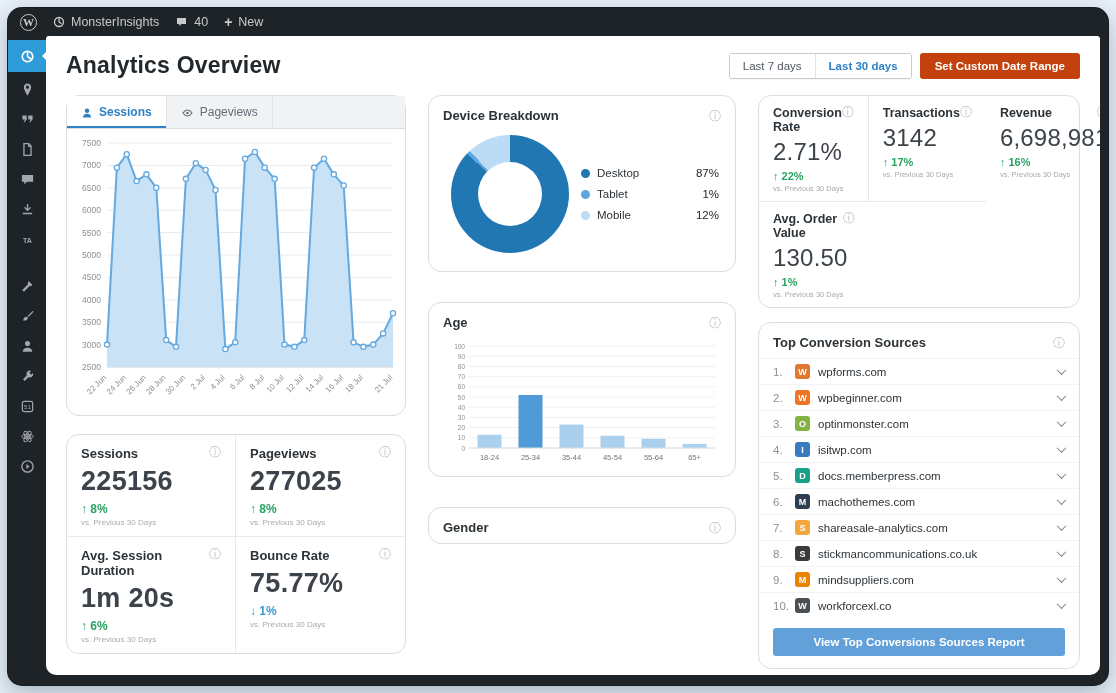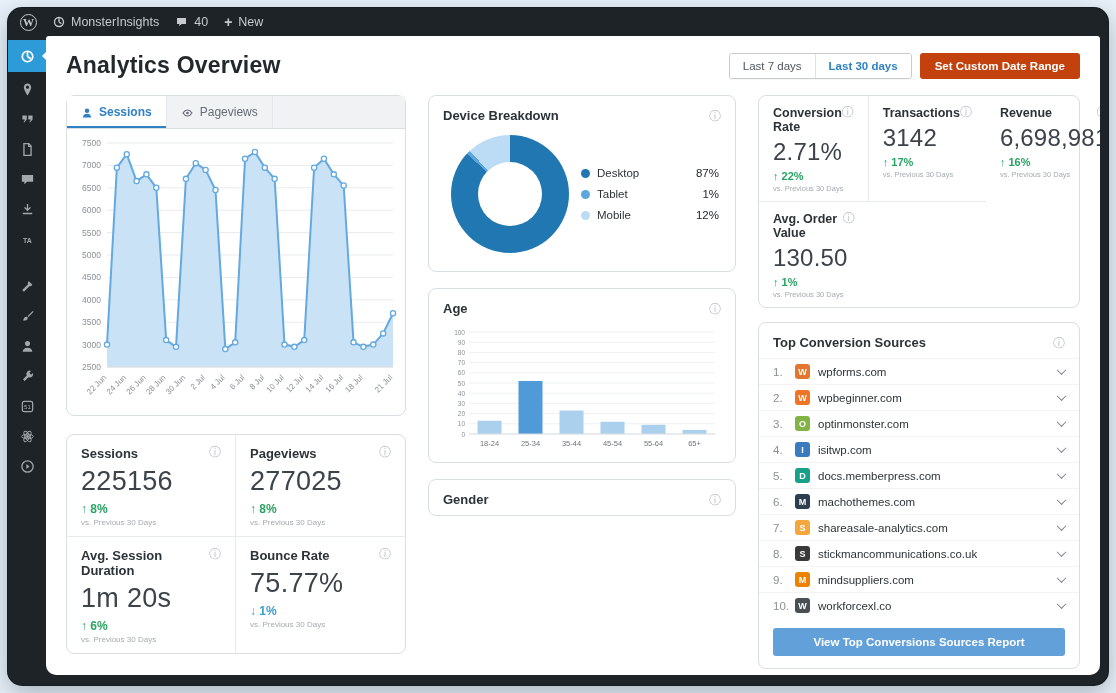--- a/index.html
+++ b/index.html
@@ -27,36 +27,36 @@
   .page-header{display:flex;justify-content:space-between;align-items:center;margin-bottom:16px}
   .page-title{font-size:23px;font-weight:700;color:#23282d;letter-spacing:.2px}
   .date-controls{display:flex;gap:8px;align-items:center}
   .segmented{display:flex;border:1px solid #c6ccd2;border-radius:3px;overflow:hidden;background:#fff;box-shadow:0 1px 1px rgba(0,0,0,.04)}
   .segmented button{border:none;background:#fff;padding:6px 13px;font-size:11.5px;color:#50575e;cursor:pointer;font-family:inherit}
   .segmented button.active{color:#2f81c3;font-weight:700;border-left:1px solid #dfe3e7}
   .custom-range{border:none;background:#c2410c;color:#fff;font-size:11.5px;font-weight:700;padding:7px 15px;border-radius:3px;cursor:pointer;font-family:inherit}
   
   .grid{display:flex;gap:22px}
   .col{display:flex;flex-direction:column}
-  .col1{width:340px}.col2{width:308px;gap:16px}.col3{width:322px}
-  .panel{background:#fff;border:1px solid #d9dee3;border-radius:8px}
+  .col1{width:340px}.col2{width:308px;gap:30px}.col3{width:322px}
+  .panel{background:#fff;border:1px solid #d9dee3;border-radius:13px}
   
   .tabs{display:flex;background:#f0f2f4;border-bottom:1px solid #d9dee3;border-radius:3px 3px 0 0}
   .tab{display:flex;align-items:center;gap:6px;padding:9px 14px;font-size:12px;color:#646d75;cursor:pointer;border-right:1px solid #e2e6ea}
   .tab.active{background:#fff;color:#2f81c3;box-shadow:inset 0 -2px 0 #2f81c3;font-weight:700}
   .chart-panel svg{display:block;margin:2px auto 0}
   
   .stats-grid{margin-top:18px;display:grid;grid-template-columns:1fr 1fr}
   .stat-cell{padding:11px 14px 9px;border-right:1px solid #e6eaed;border-bottom:1px solid #e6eaed}
   .stat-cell:nth-child(2n){border-right:none}
   .stat-cell:nth-child(n+3){border-bottom:none}
   .stat-head{display:flex;justify-content:space-between;align-items:flex-start}
   .stat-label{font-size:13px;font-weight:700;color:#2c3338}
   .info{color:#b9c0c7;font-size:12px;line-height:1;cursor:pointer}
-  .stat-value{font-size:27px;font-weight:400;color:#3c434a;margin-top:5px;letter-spacing:.3px}
+  .stat-value{font-size:27px;font-weight:700;color:#3c434a;margin-top:5px;letter-spacing:.3px}
   .stat-delta{font-size:12px;font-weight:700;margin-top:5px}
   .stat-delta.up{color:#29a361}
   .stat-delta.down{color:#3a9fd0}
   .stat-vs{font-size:8px;color:#a5abb1;margin-top:2px}
   
   .panel-head{display:flex;justify-content:space-between;align-items:center;padding:12px 14px 8px}
   .panel-title{font-size:13px;font-weight:700;color:#2c3338}
   .device-body{display:flex;align-items:center;padding:4px 16px 18px}
   .donut{position:relative;width:118px;height:118px;border-radius:50%;margin-left:6px;flex:none}
   .donut .hole{position:absolute;inset:27px;border-radius:50%;background:#fff}

